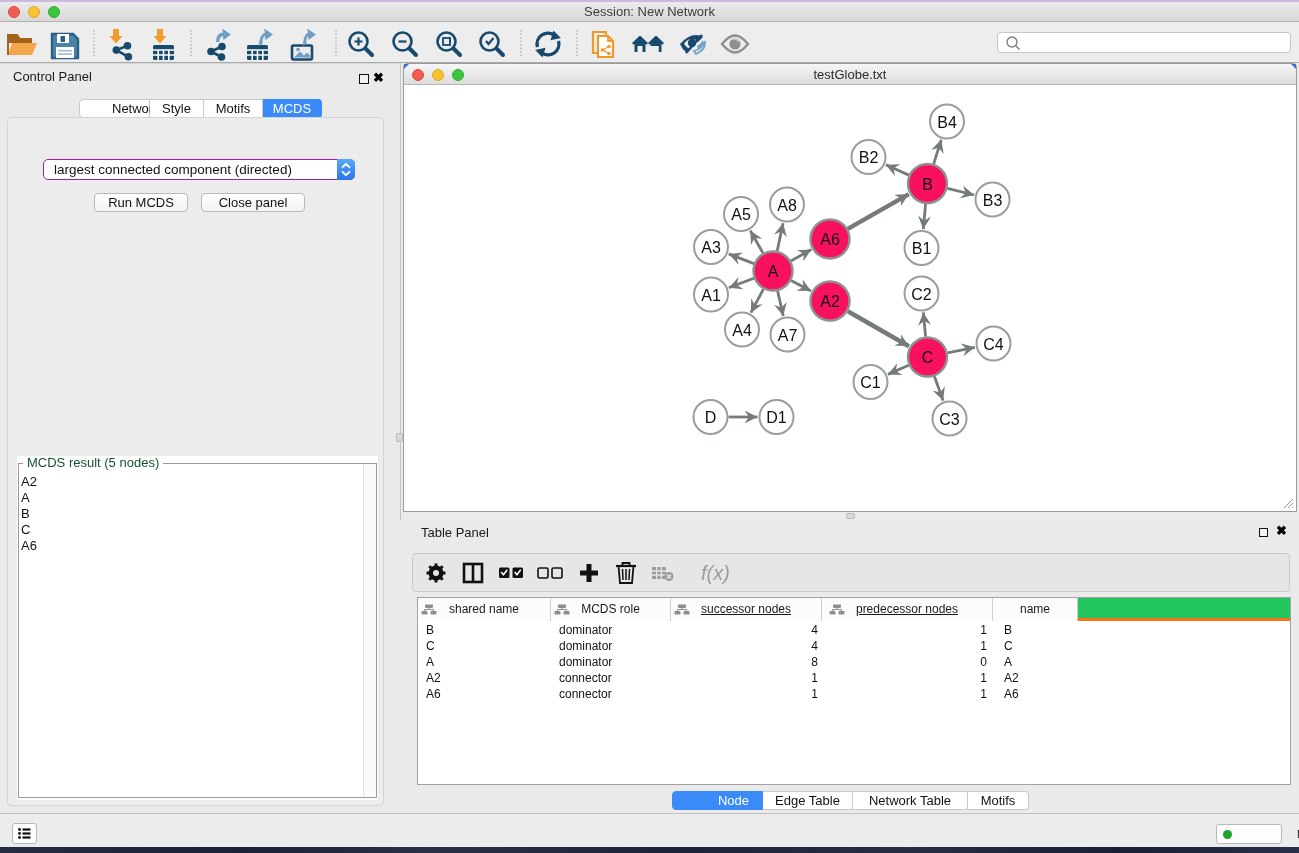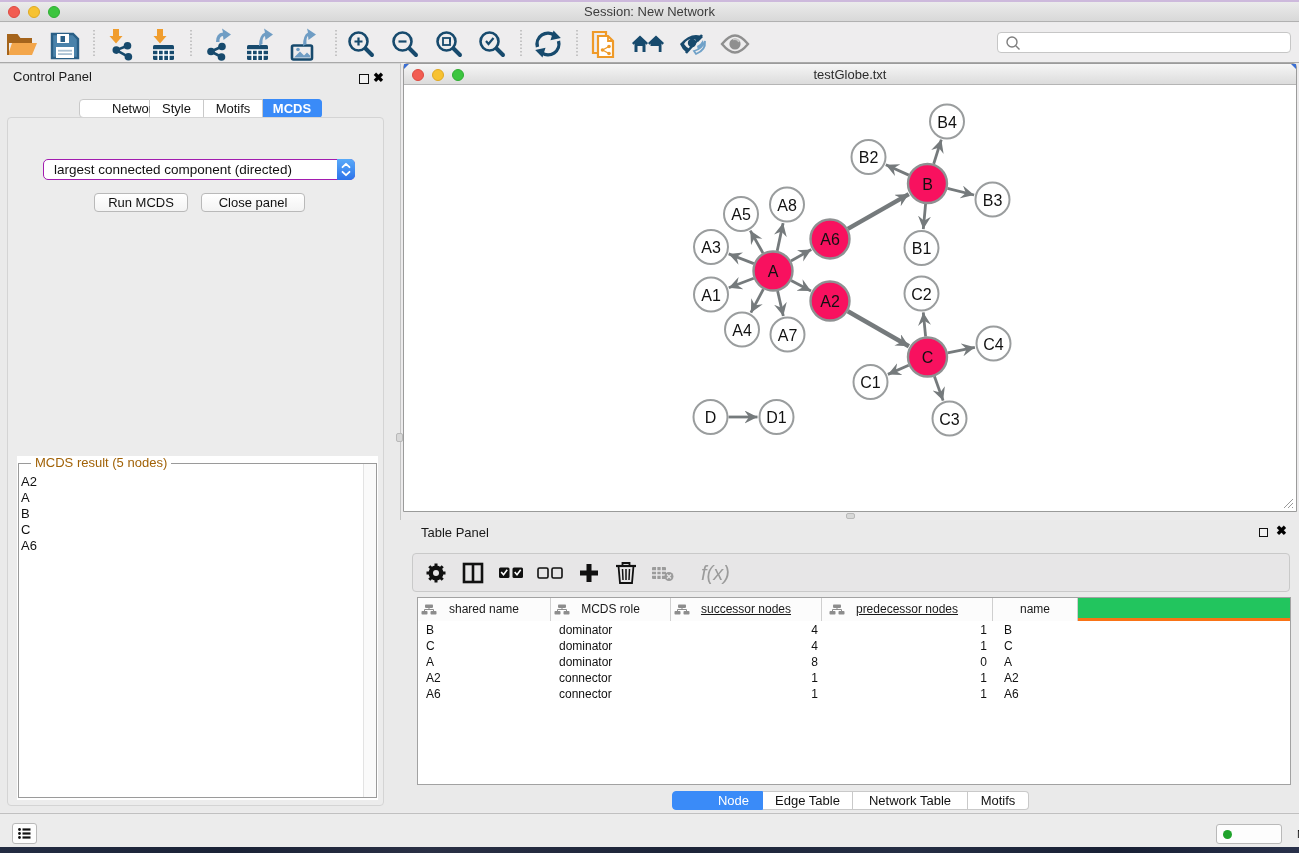--- a/index.html
+++ b/index.html
@@ -26,21 +26,21 @@
 #cpinner { left:7px; top:53px; width:377px; height:689px; background:#ececec; border:1px solid #d4d4d4; border-radius:4px; }
 #optlabel { left:0; top:74px; width:100%; text-align:center; font-size:13px; color:#111; }
 #combo { left:43px; top:95px; width:312px; height:21px; background:#fff; border:1px solid #a21caf; border-radius:5px;
   font-size:13.5px; line-height:19px; padding-left:10px; color:#111; }
 #combo .step { position:absolute; right:-1px; top:-1px; width:18px; height:21px; border-radius:0 5px 5px 0;
   background:linear-gradient(#59aaf9,#2d73ea); }
 .btn { position:absolute; height:19px; background:linear-gradient(#ffffff,#f3f3f3); border:1px solid #b9b9b9; border-radius:4px;
   font-size:13px; text-align:center; line-height:17px; color:#111; }
 #mcdsbox { left:17px; top:392px; width:361px; height:344px; background:#fff; }
 #mcdsbox .fs { position:absolute; left:1px; top:7px; width:359px; height:335px; border:1px solid #9a9a9a; }
-#mcdsbox .legend { position:absolute; left:14px; top:0px; background:#fff; padding:0 4px; font-size:13px; color:#a16207; line-height:14px; }
+#mcdsbox .legend { position:absolute; left:6px; top:0px; background:#fff; padding:0 4px; font-size:13px; color:#14532d; line-height:14px; }
 #mcdsbox .list { position:absolute; left:4px; top:18px; font-size:13px; line-height:16px; color:#111; }
 #mcdsbox .sb { position:absolute; right:2px; top:8px; width:13px; height:333px; background:#fafafa; border-left:1px solid #e3e3e3; }
 
 #netwin { left:403px; top:63px; width:894px; height:449px; background:#fff; border:1px solid #9b9b9b; border-radius:4px 4px 0 0; }
 #nettitle { position:absolute; left:0; top:0; width:100%; height:21px;
   background:linear-gradient(#f6f6f6,#dcdcdc); border-bottom:1px solid #b5b5b5; border-radius:4px 4px 0 0;}
 #nettitle .t { text-align:center; font-size:13px; color:#2c2c2c; line-height:21px; }
 
 #tpanel { left:392px; top:520px; width:907px; height:292px; background:#eaeaea; }
 #tpanel .hdr { position:absolute; left:29px; top:5px; font-size:13px; color:#1a1a1a; }
@@ -203,21 +203,21 @@
 </div>
 </div>
 <div id="cpanel" class="abs">
   <div class="hdr">Control Panel</div>
   <div class="abs" style="left:359px; top:10px; width:10px; height:10px; border:1.5px solid #111; background:#f2f2f2;"></div>
   <div class="abs" style="left:373px; top:6px; font-size:13px; font-weight:bold; color:#000;">✖</div>
   <div class="tabs" style="left:79px; top:35px;">
     <div class="tab first" style="width:71px;">Network</div>
     <div class="tab" style="width:54px;">Style</div>
     <div class="tab" style="width:59px;">Motifs</div>
-    <div class="tab sel last" style="width:59px;font-weight:bold;">MCDS</div>
+    <div class="tab sel last" style="width:59px;">MCDS</div>
   </div>
   <div id="cpinner" class="abs"></div>
   <div id="combo" class="abs">largest connected component (directed)
     <div class="step"><svg width="18" height="21" viewBox="0 0 18 21">
       <path d="M5.5 8.2 L9 4.8 L12.5 8.2" fill="none" stroke="#fff" stroke-width="1.8" stroke-linecap="round" stroke-linejoin="round"></path>
       <path d="M5.5 12.8 L9 16.2 L12.5 12.8" fill="none" stroke="#fff" stroke-width="1.8" stroke-linecap="round" stroke-linejoin="round"></path>
     </svg></div>
   </div>
   <div class="btn" style="left:94px; top:129px; width:94px;">Run MCDS</div>
   <div class="btn" style="left:201px; top:129px; width:104px;">Close panel</div>

